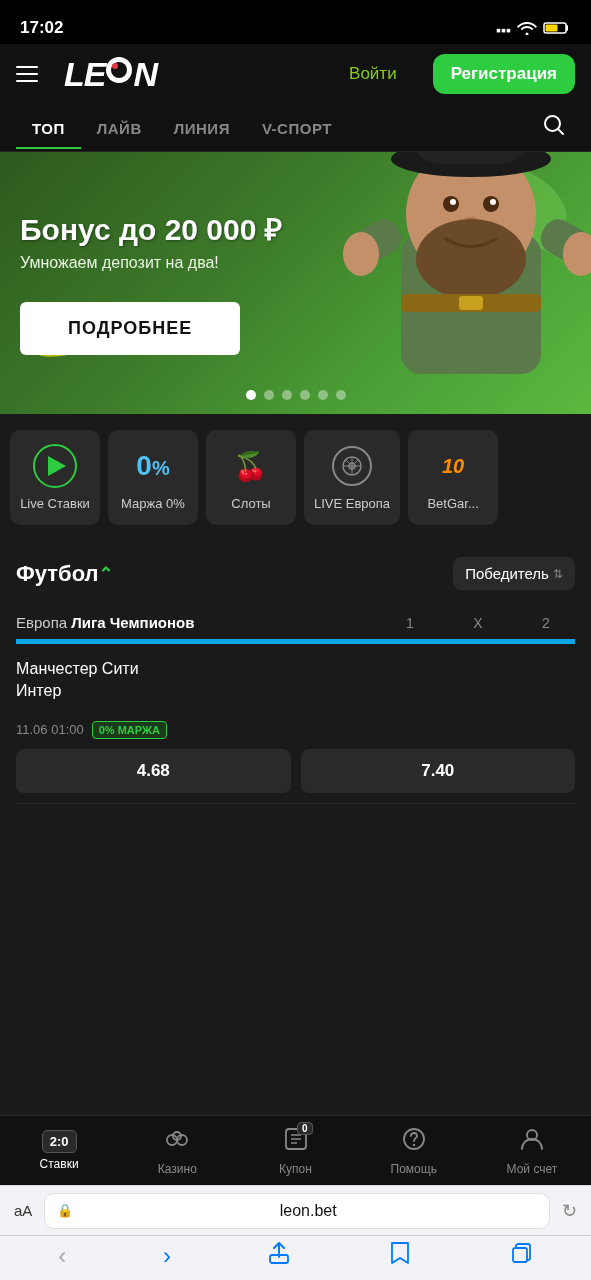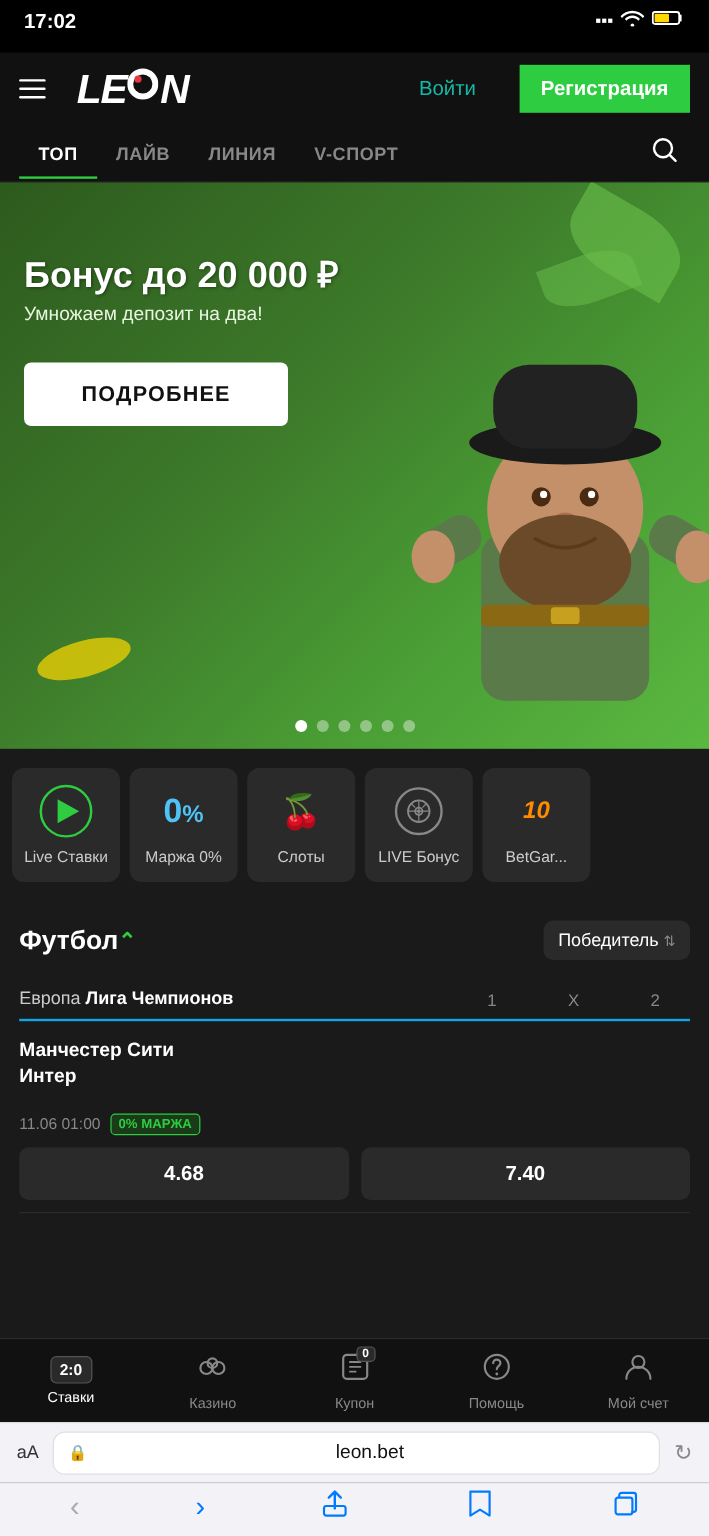--- a/index.html
+++ b/index.html
@@ -11,21 +11,21 @@
       font-family: -apple-system, 'Helvetica Neue', Arial, sans-serif;
       color: #fff;
       overflow-x: hidden;
     }
 
     
     .status-bar {
       background: #000;
       display: flex;
       justify-content: space-between;
-      align-items: flex-start;
+      align-items: flex-end;
       padding: 8px 20px 6px;
       height: 44px;
     }
     .status-time {
       font-size: 17px;
       font-weight: 600;
       color: #fff;
     }
     .status-icons {
       display: flex;
@@ -59,33 +59,33 @@
       border-radius: 1px;
     }
     .logo {
       flex: 1;
       display: flex;
       align-items: center;
     }
     .btn-login {
       background: transparent;
       border: none;
-      color: #14b8a6;
+      color: #84cc16;
       font-size: 17px;
       cursor: pointer;
       padding: 6px 10px;
     }
     .btn-register {
       background: #2ecc40;
       border: none;
       color: #fff;
       font-size: 17px;
       font-weight: 600;
       padding: 10px 18px;
-      border-radius: 0;
+      border-radius: 12px;
       cursor: pointer;
       white-space: nowrap;
     }
 
     
     .nav-tabs {
       background: #111;
       display: flex;
       align-items: center;
       border-bottom: 1px solid #222;
@@ -117,21 +117,21 @@
       cursor: pointer;
       padding: 10px;
       color: #fff;
       font-size: 18px;
     }
 
     
     .banner {
       position: relative;
       width: 100%;
-      height: 472px;
+      height: 262px;
       background: linear-gradient(135deg, #2d5a1e 0%, #3d7a2a 40%, #4a9e35 70%, #5ab840 100%);
       overflow: hidden;
     }
     .banner-content {
       position: absolute;
       left: 20px;
       top: 60px;
       z-index: 2;
     }
     .banner-title {
@@ -291,21 +291,21 @@
       font-size: 12px;
       color: #888;
     }
 
     
     .league-header {
       display: flex;
       align-items: center;
       justify-content: space-between;
       padding: 12px 0 8px;
-      border-bottom: 2px solid #0ea5e9;
+      border-bottom: 5px solid #0ea5e9;
     }
     .league-info {
       font-size: 15px;
       color: #ccc;
     }
     .league-info strong {
       color: #fff;
       font-weight: 600;
     }
     .odds-headers {
@@ -320,21 +320,21 @@
       width: 58px;
       text-align: center;
     }
 
     .match-row {
       padding: 14px 0 10px;
       border-bottom: 1px solid #2a2a2a;
     }
     .match-teams {
       font-size: 16px;
-      font-weight: 700;
+      font-weight: 400;
       color: #fff;
       line-height: 1.4;
     }
     .match-meta {
       display: flex;
       align-items: center;
       gap: 8px;
       margin-top: 18px;
     }
     .match-date {
@@ -669,21 +669,21 @@
           <circle cx="11" cy="11" r="9" stroke="#888" stroke-width="1.5"></circle>
           <line x1="11" y1="2" x2="11" y2="20" stroke="#888" stroke-width="1"></line>
           <line x1="2" y1="11" x2="20" y2="11" stroke="#888" stroke-width="1"></line>
           <circle cx="11" cy="11" r="3" stroke="#888" stroke-width="1.5"></circle>
           <circle cx="11" cy="11" r="1.5" fill="#888"></circle>
           <line x1="5" y1="5" x2="8" y2="8" stroke="#888" stroke-width="1"></line>
           <line x1="17" y1="5" x2="14" y2="8" stroke="#888" stroke-width="1"></line>
         </svg>
       </div>
     </div>
-    <span class="qa-label">LIVE Бонус</span>
+    <span class="qa-label">LIVE Европа</span>
   </div>
   <div class="quick-action-item">
     <div class="qa-icon">
       <span style="font-size:20px; font-weight:900; color:#ff8c00; font-style:italic;">10</span>
     </div>
     <span class="qa-label">BetGar...</span>
   </div>
 </div>
 
 <div class="sports-section">

